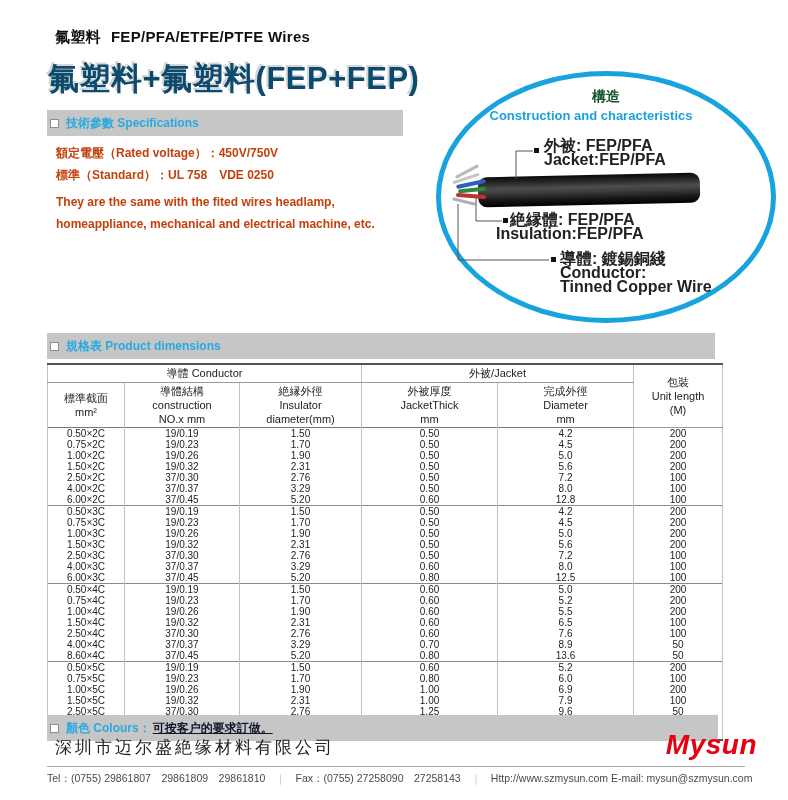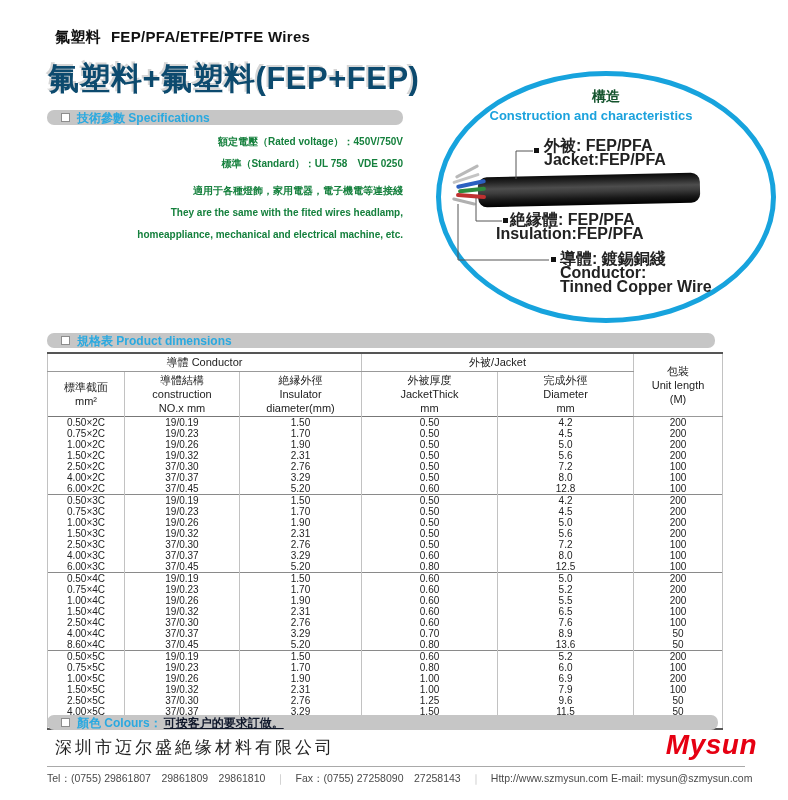--- a/index.html
+++ b/index.html
@@ -7,27 +7,27 @@
   body { font-family:"Liberation Sans","DejaVu Sans",sans-serif; }
   #page { position:relative; width:788px; height:800px; background:#fff; overflow:hidden; }
 
   
   .doc-header { position:absolute; left:55px; top:28px; font-size:15px; font-weight:bold; color:#111; letter-spacing:0.3px; }
   .doc-header .en { margin-left:10px; }
   .big-title { position:absolute; left:48px; top:58px; font-size:31px; font-weight:bold; color:#0c4a6e;
                text-shadow:-2px -2px 0 #d6d6d6; letter-spacing:0.5px; white-space:nowrap; }
 
   
-  .section-bar { background:#c6c6c6; height:15px; display:flex; align-items:center; padding-left:14px;border-radius:7px; }
+  .section-bar { background:#c6c6c6; height:26px; display:flex; align-items:center; padding-left:3px; }
   .section-bar .sq { width:9px; height:9px; background:#fff; border:1px solid #8d8d8d; margin-right:7px; flex:0 0 auto; }
   .section-bar .txt { color:#2aa9e0; font-size:12px; font-weight:bold; line-height:14px; white-space:nowrap; }
 
   
   #left-col { position:absolute; left:47px; top:110px; width:356px; }
-  .body-line { font-size:10px; font-weight:bold; color:#15803d; line-height:22px; padding-left:9px; white-space:nowrap;text-align:right; }
+  .body-line { font-size:12px; font-weight:bold; color:#c2410c; line-height:22px; padding-left:9px; white-space:nowrap; }
   .spec-list { margin-top:6px; }
   .app-bar { margin-top:5px; }
   .app-lines { margin-top:5px; }
 
   
   #diagram { position:absolute; left:436px; top:71px; width:340px; height:252px; }
   .ellipse { position:absolute; left:0; top:0; width:340px; height:252px; border:5px solid #17a3dd; border-radius:50%; }
   .diag-title { position:absolute; left:0; top:17px; width:340px; text-align:center; font-size:14px; font-weight:bold; color:#14532d; }
   .diag-sub { position:absolute; left:0; top:37px; width:310px; text-align:center; font-size:13px; font-weight:bold; color:#1ba2dd; white-space:nowrap; }
   .cable { position:absolute; left:42px; top:104px; width:222px; height:30px; border-radius:9px;
@@ -78,21 +78,20 @@
     <div class="section-bar">
       <span class="sq"></span>
       <span class="txt">技術參數 Specifications</span>
     </div>
     <div class="spec-list">
         <div class="body-line">額定電壓（Rated voltage）：450V/750V</div>
         <div class="body-line">標準（Standard）：UL 758　VDE 0250</div>
       </div>
 
     <div class="app-lines">
-        <div class="body-line">適用于各種燈飾，家用電器，電子機電等連接綫</div>
         <div class="body-line">They are the same with the fited wires headlamp,</div>
         <div class="body-line">homeappliance, mechanical and electrical machine, etc.</div>
       </div>
   </div>
 
   <div id="diagram">
     <div class="ellipse"></div>
     <div class="diag-title">構造</div>
     <div class="diag-sub">Construction  and  characteristics</div>
 

